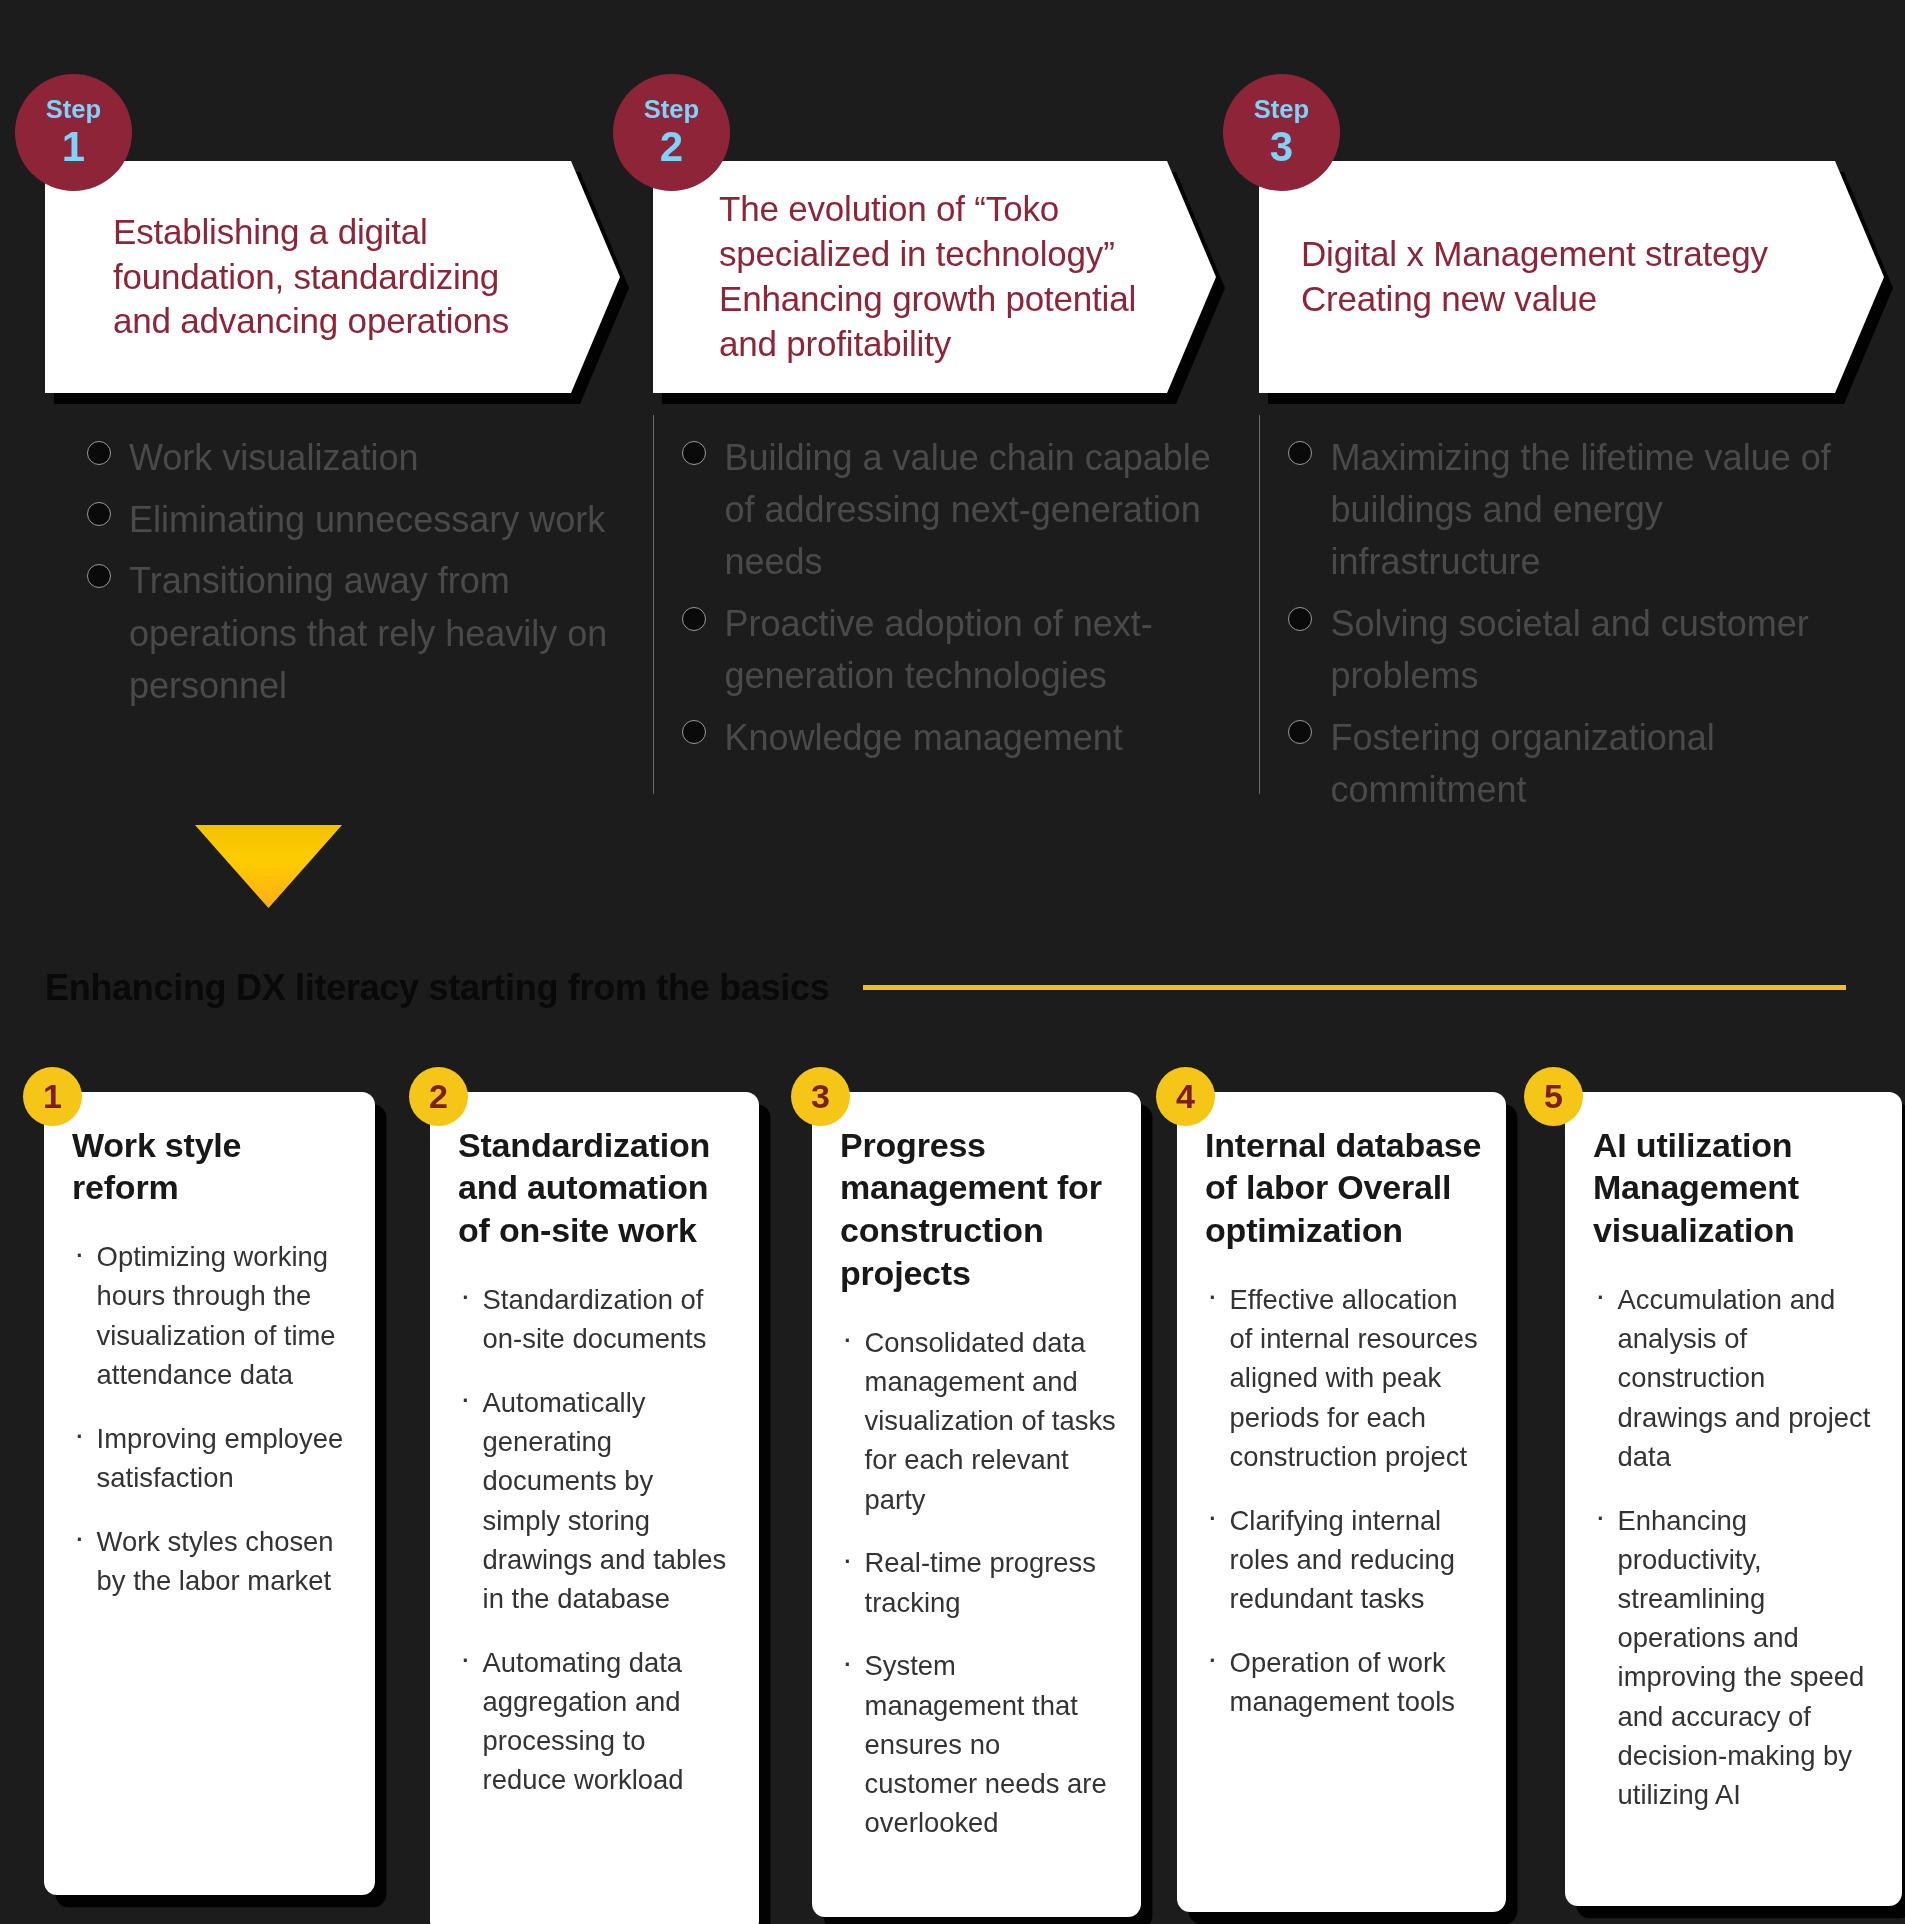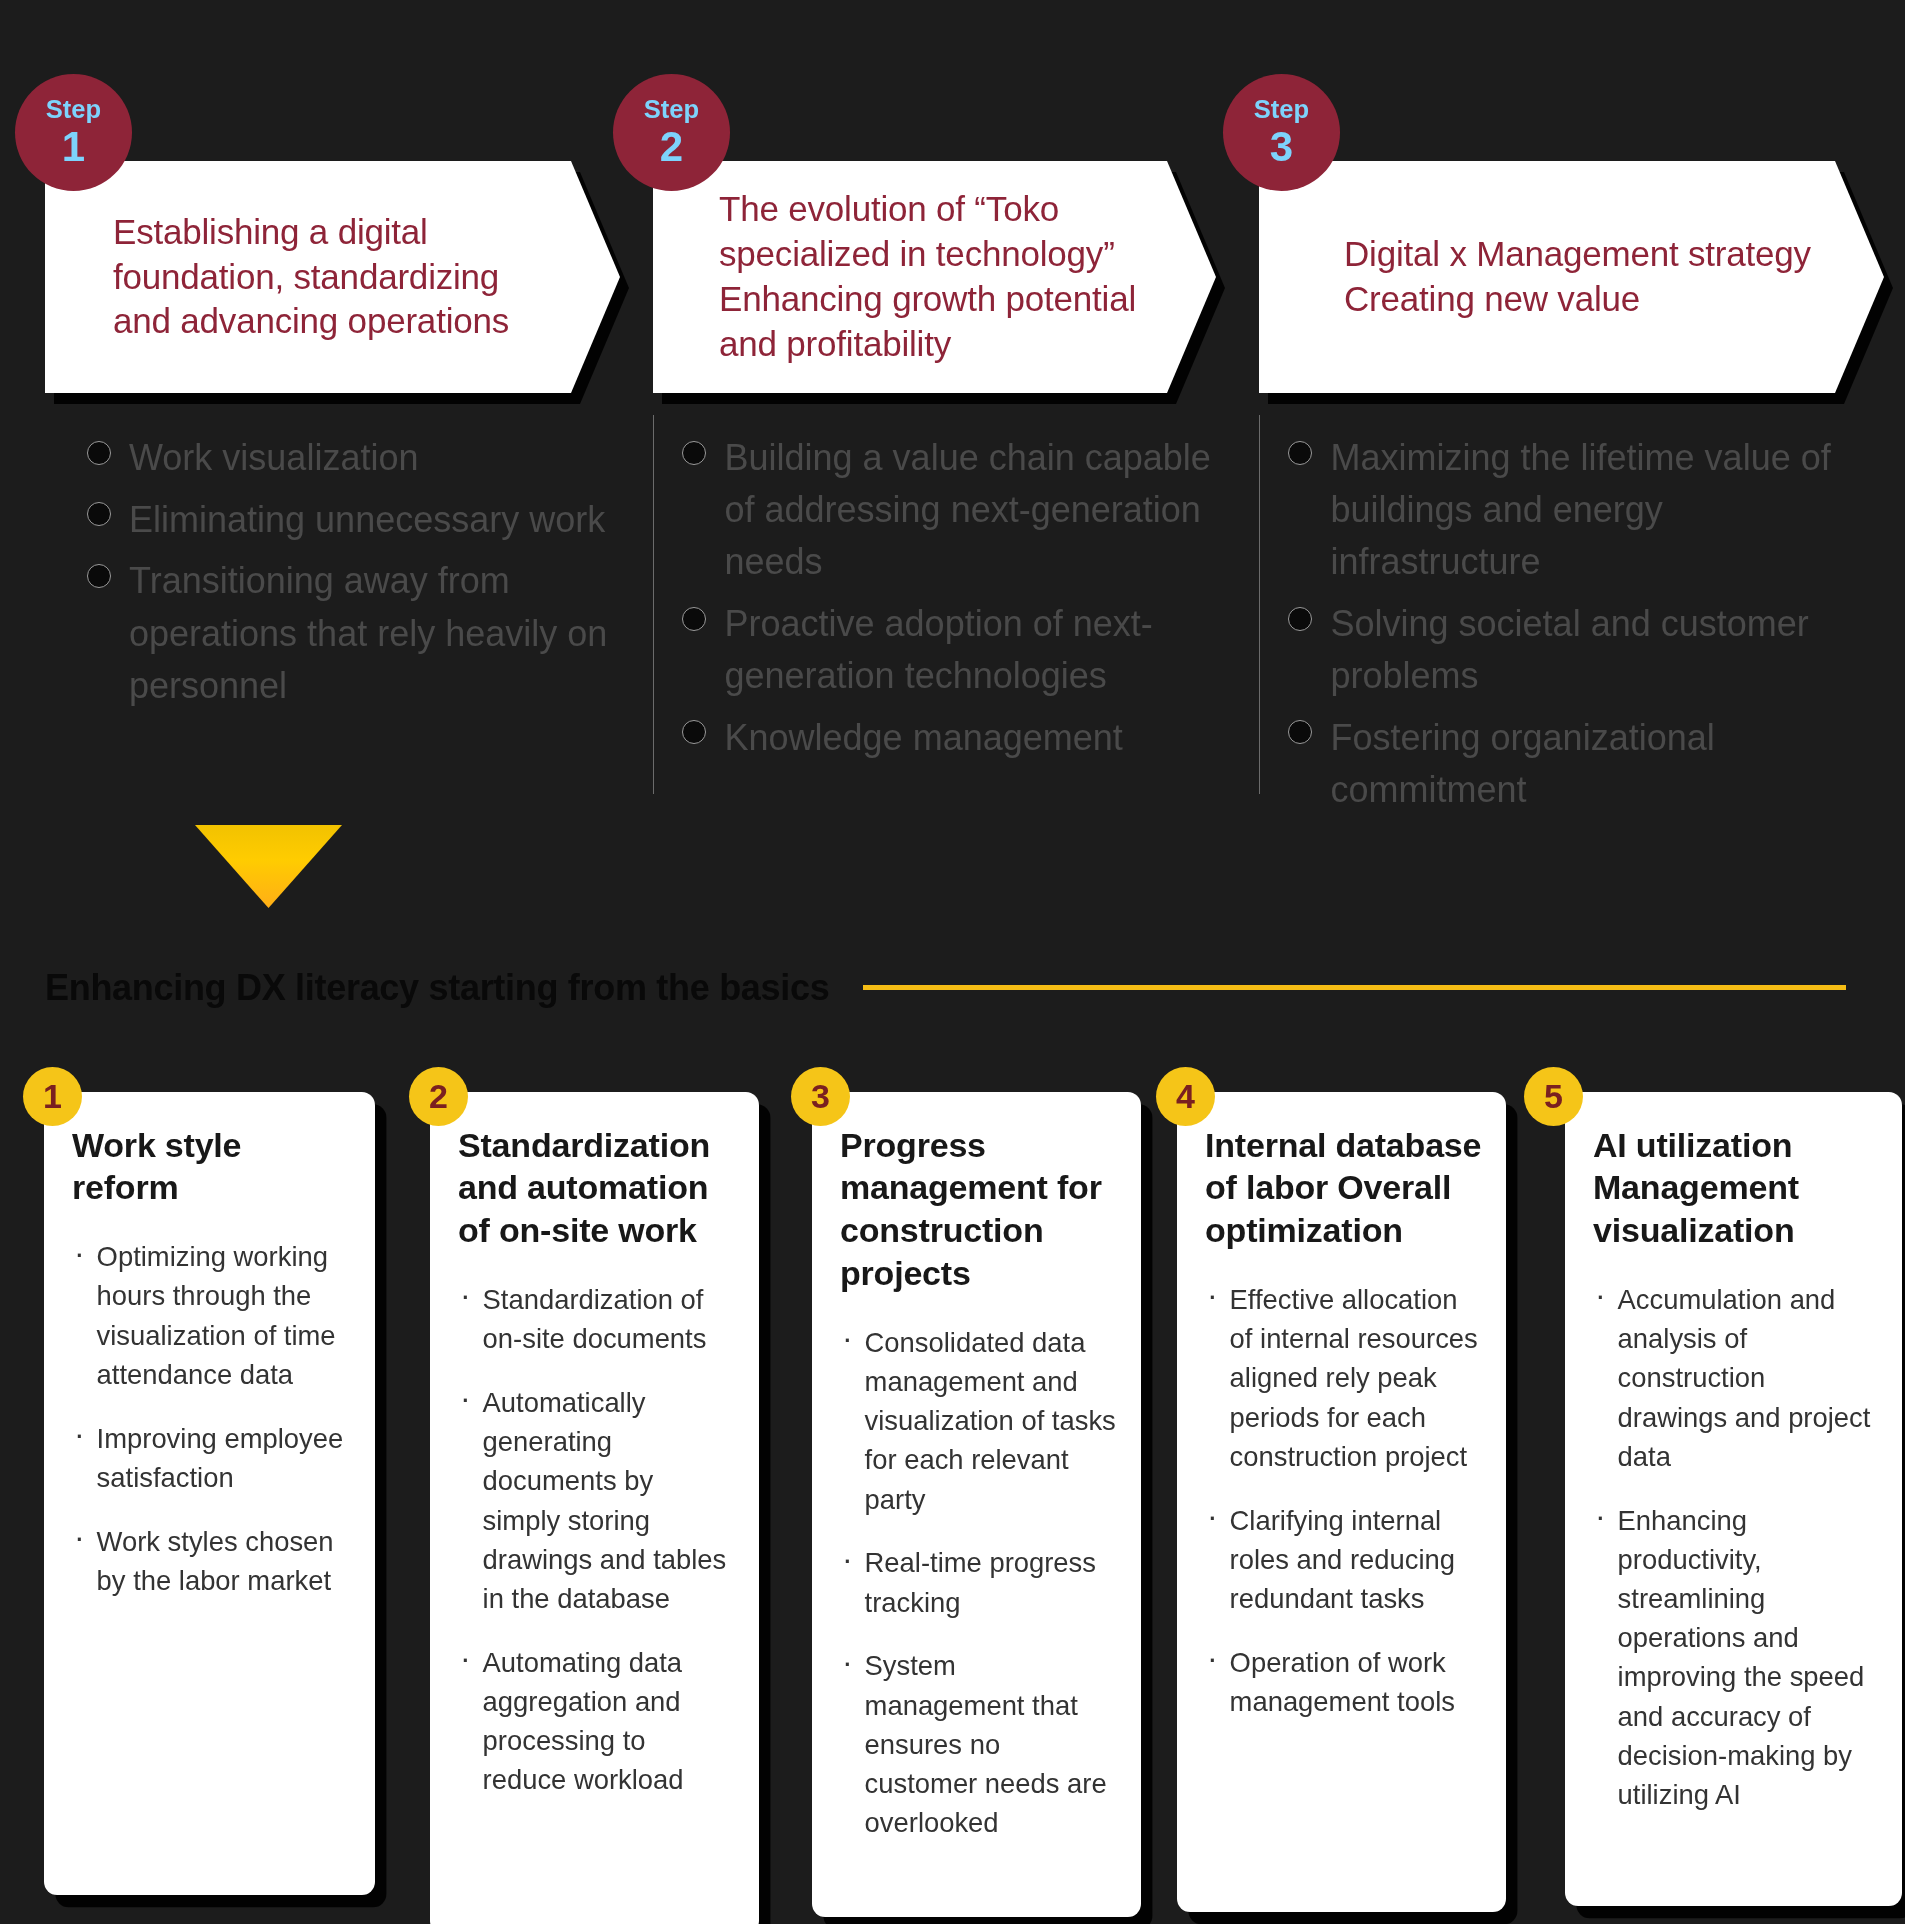--- a/index.html
+++ b/index.html
@@ -54,21 +54,21 @@
   .banner-title {
     color: #8e2438;
     font-size: 35px;
     font-weight: normal;
     line-height: 1.28;
     padding-left: 68px;
     padding-right: 66px;
     letter-spacing: -0.2px;
   }
   .step-col.c1 .banner-title { padding-left: 66px; }
-  .step-col.c2 .banner-title { padding-left: 85px; }
+  .step-col.c2 .banner-title { padding-left: 42px; }
 
   .step-badge {
     position: absolute;
     top: 74px;
     left: -32px;
     width: 117px;
     height: 117px;
     border-radius: 50%;
     background: #8e2438;
     color: #7dd3fc;
@@ -369,21 +369,21 @@
           <li>System management that ensures no customer needs are overlooked</li>
         </ul>
       </div>
       <div class="card-num">3</div>
     </div>
 
     <div class="card-slot s3">
       <div class="card">
         <div class="card-title">Internal database of labor Overall optimization</div>
         <ul class="card-bullets">
-          <li>Effective allocation of internal resources aligned rely peak periods for each construction project</li>
+          <li>Effective allocation of internal resources aligned with peak periods for each construction project</li>
           <li>Clarifying internal roles and reducing redundant tasks</li>
           <li>Operation of work management tools</li>
         </ul>
       </div>
       <div class="card-num">4</div>
     </div>
 
     <div class="card-slot s4">
       <div class="card">
         <div class="card-title">AI utilization Management visualization</div>

